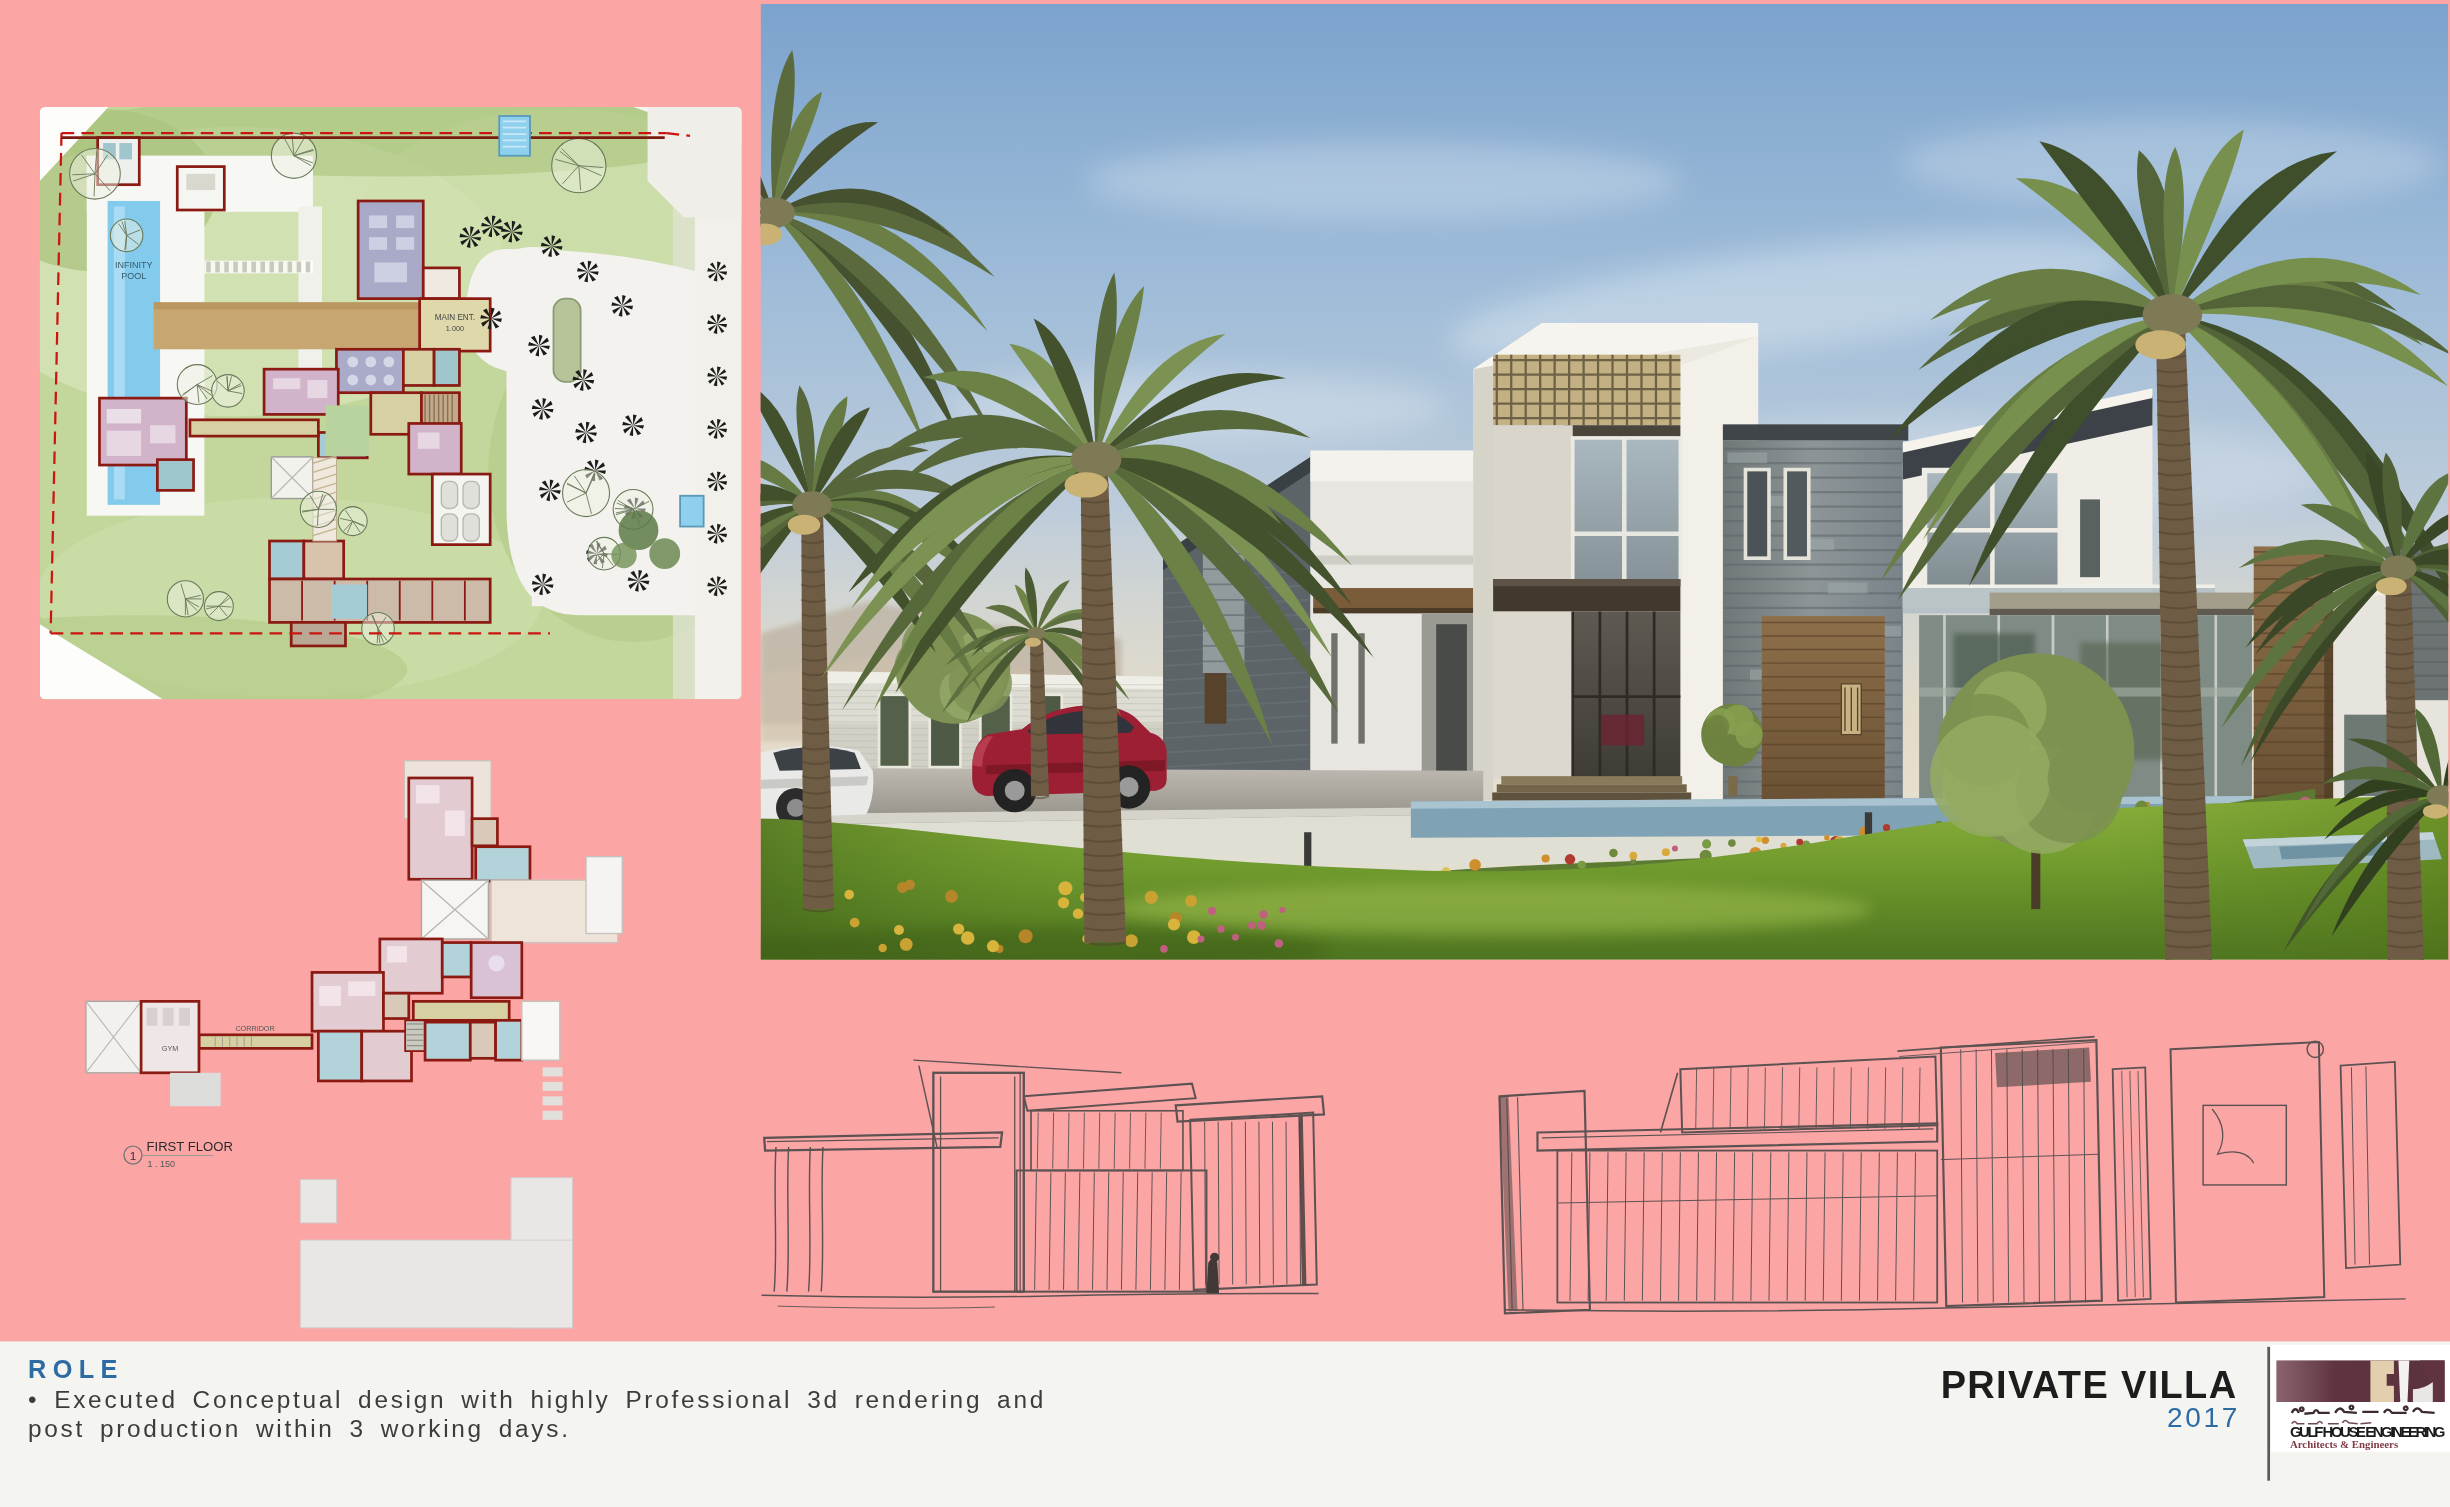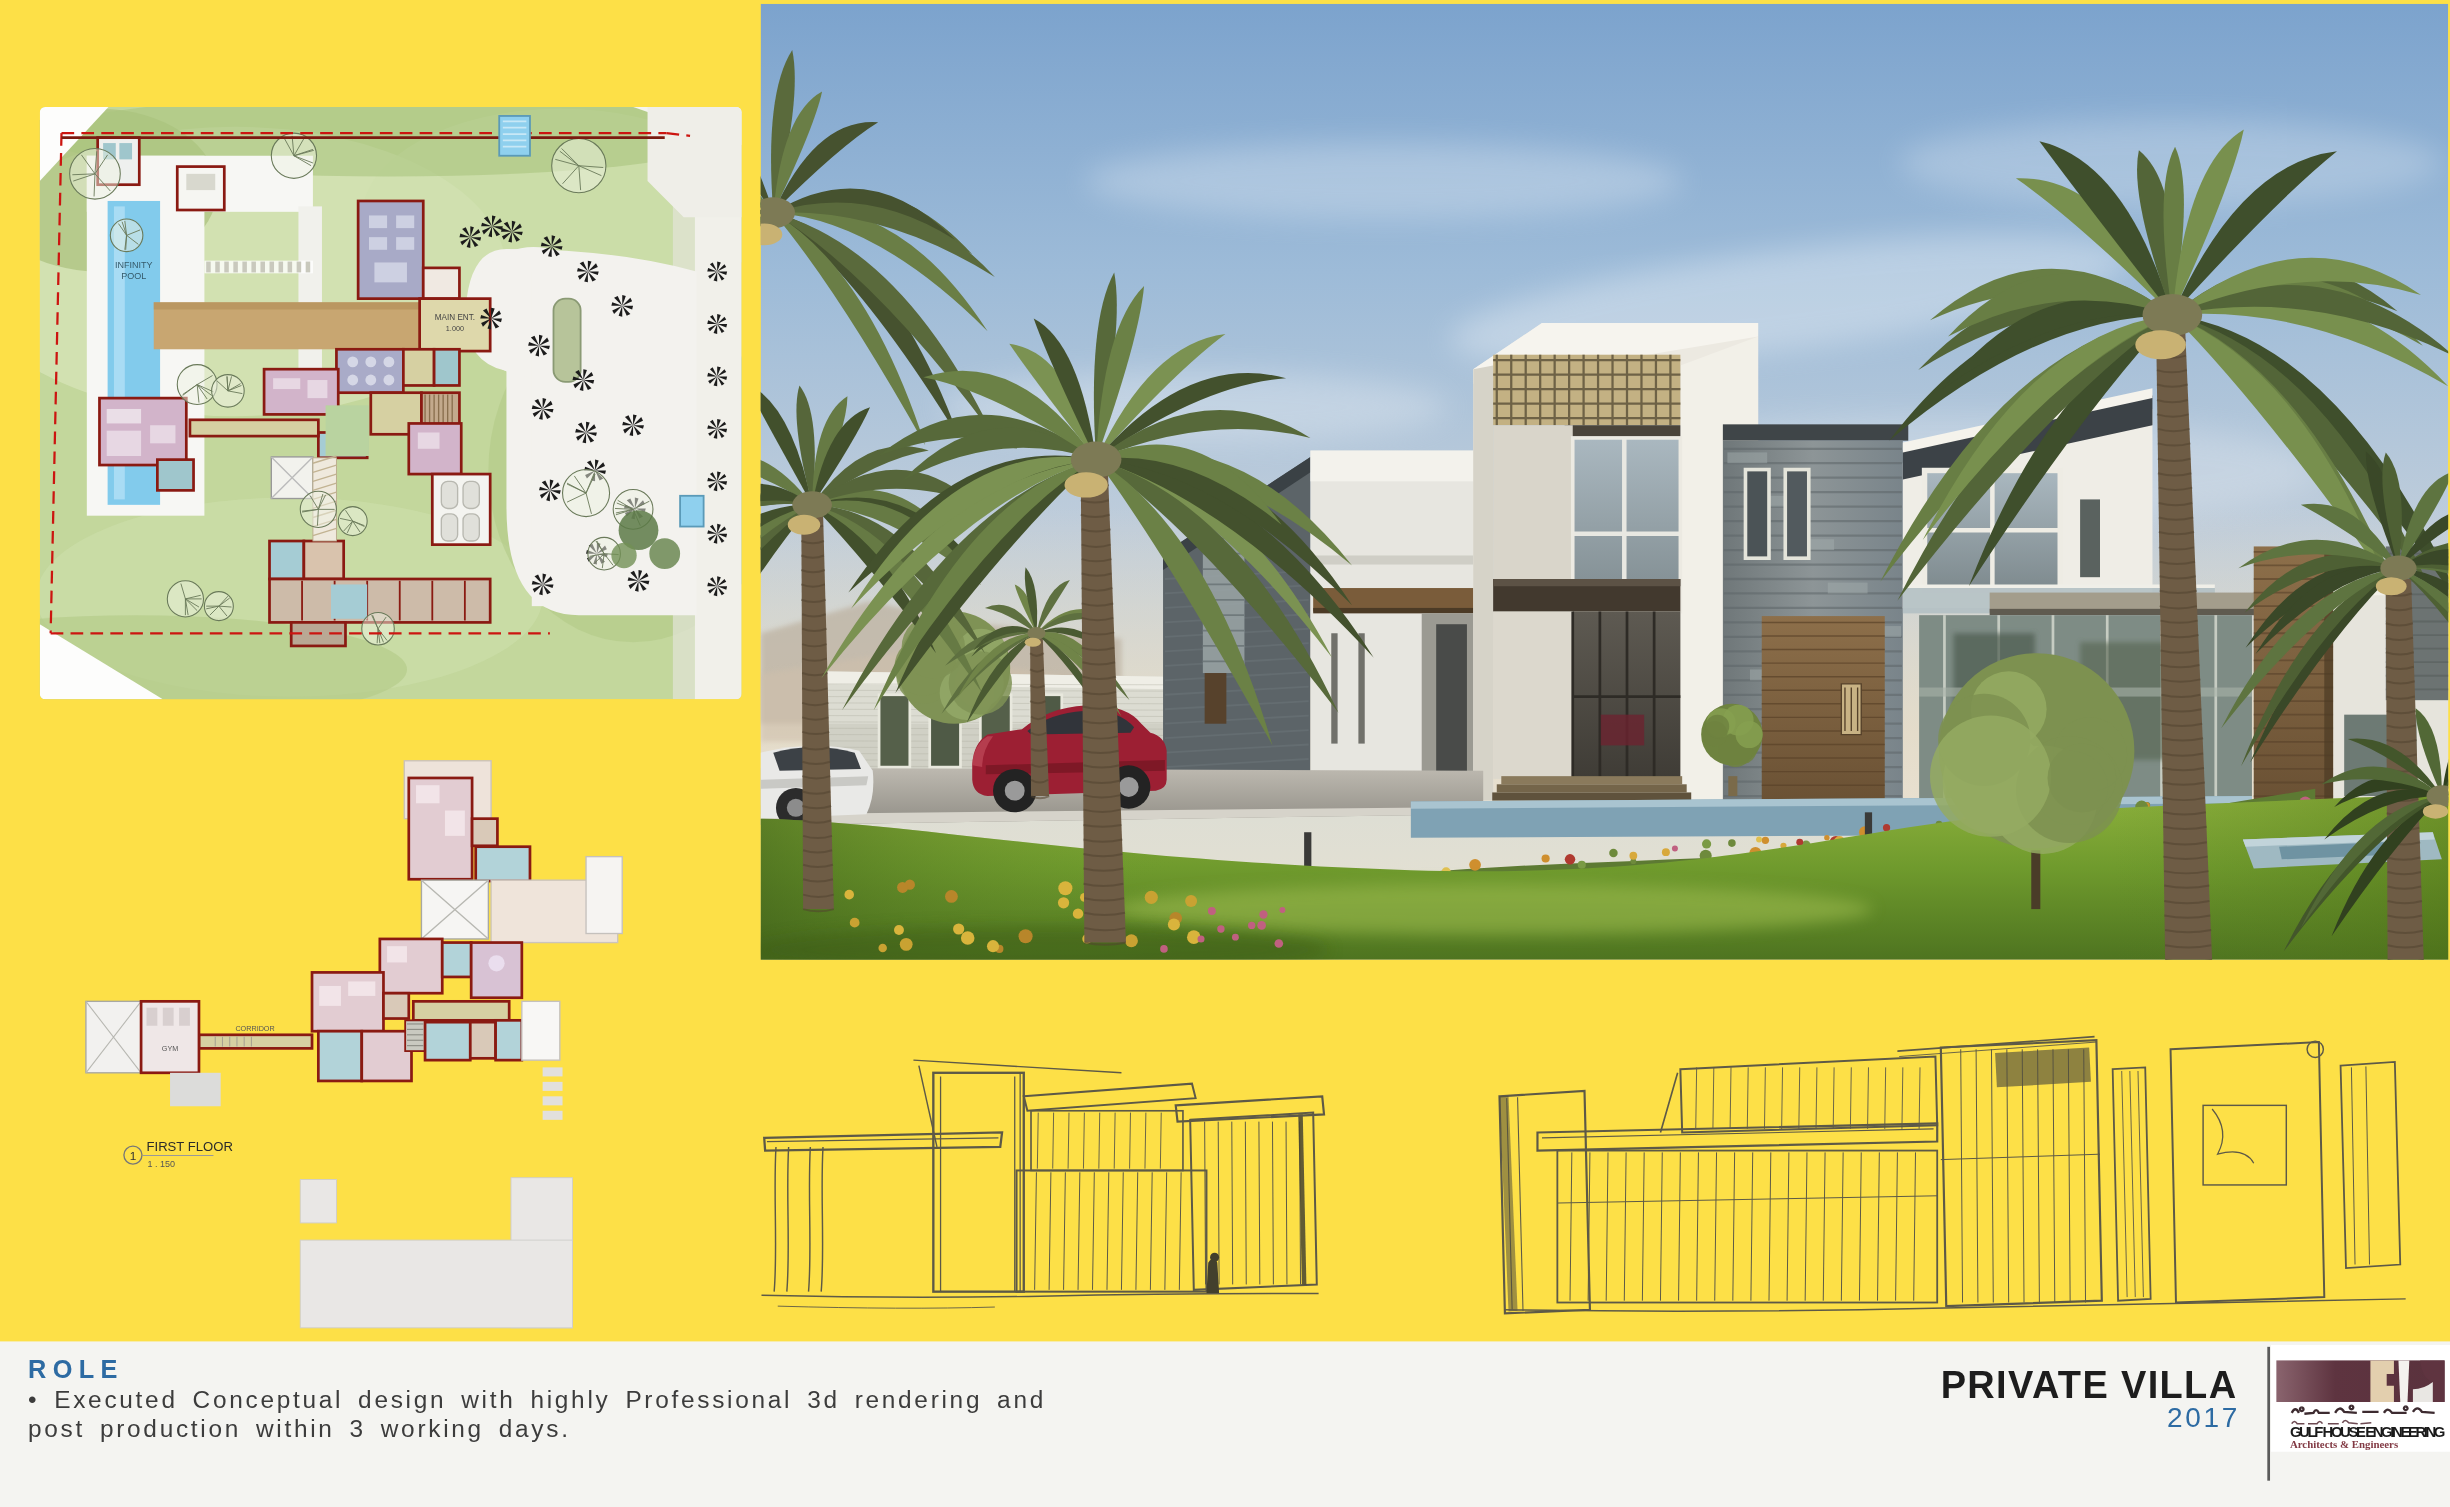--- a/index.html
+++ b/index.html
@@ -1,15 +1,15 @@
 <!DOCTYPE html>
 <html style="font-size:14.5px"><head><meta charset="utf-8">
 <style>
 html,body{margin:0;padding:0;background:#ffffff;}
-#page{position:relative;width:2450px;height:1508px;background:#fde047;overflow:hidden;font-family:"Liberation Sans",sans-serif;}
+#page{position:relative;width:2450px;height:1508px;background:#fca5a5;overflow:hidden;font-family:"Liberation Sans",sans-serif;}
 </style></head>
 <body>
 <div id="page">
 <svg width="2450" height="1508" viewBox="0 0 2709 1667" xmlns="http://www.w3.org/2000/svg">
 <defs>
 <linearGradient id="sky" x1="0" y1="0" x2="0" y2="1">
  <stop offset="0" stop-color="#7ca3cd"></stop>
           <stop offset="0.28" stop-color="#9dbbd8"></stop>
  <stop offset="0.55" stop-color="#bfcddb"></stop>
           <stop offset="0.78" stop-color="#d9dcd5"></stop>

